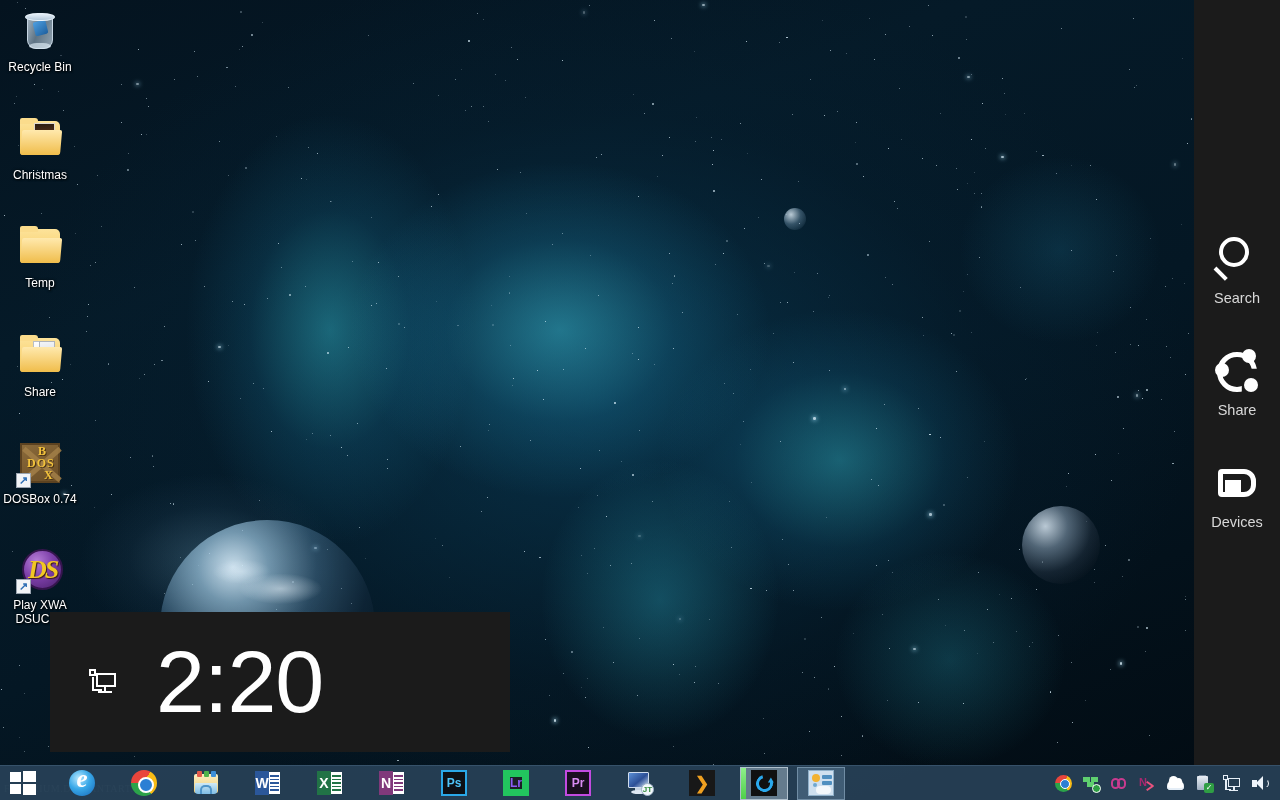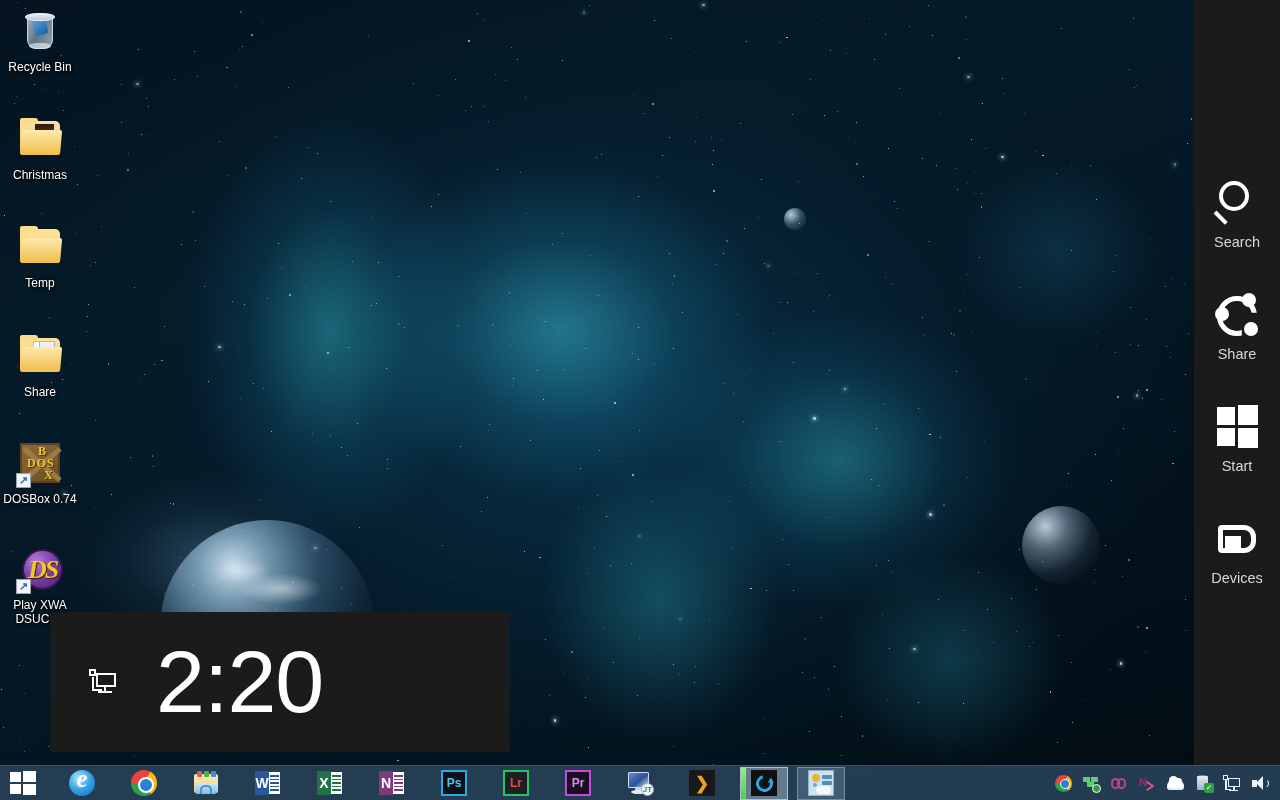--- a/index.html
+++ b/index.html
@@ -364,21 +364,21 @@
   .off.excel .pg i { background:#217346; }
   .off.onenote .sq { background:#80397b; }
   .off.onenote .pg i { background:#80397b; }
   
   .adobe {
     position:absolute; inset:0; background:#0d1116;
     display:flex; align-items:center; justify-content:center;
     font-size:12px; font-weight:bold; font-family:"Liberation Sans", sans-serif;
   }
   .adobe.ps { border:2px solid #2aa8e8; color:#4fc3f7; }
-  .adobe.lr { border:2px solid #22c55e; color:#ef4444; background:#1b2026; }
+  .adobe.lr { border:7px solid #22c55e; color:#8b5cf6; background:#1b2026; }
   .adobe.pr { border:2px solid #c24be0; color:#d98cf2; background:#1a0f20; }
   
   .rmt .mon {
     position:absolute; left:1px; top:2px; width:21px; height:16px;
     background:linear-gradient(140deg,#5b8fd4 0%, #2c4f96 55%, #cfe0f2 100%);
     border:1px solid #cfdced; border-radius:1px;
   }
   .rmt .std { position:absolute; left:8px; top:18px; width:7px; height:3px; background:#c6d3e2; }
   .rmt .bs  { position:absolute; left:4px; top:20px; width:15px; height:4px; background:#dfe9f4; border-radius:50%; }
   .rmt .bdg {
@@ -1084,29 +1084,20 @@
   <div class="charm">
     <div class="ci ch-share">
       <div class="arc"></div>
         <div class="d1"></div>
         <div class="d2"></div>
         <div class="d3"></div>
     </div>
     <div class="cl">Share</div>
   </div>
 
-  <div class="charm">
-    <div class="ci ch-start">
-      <div class="q q1"></div>
-        <div class="q q2"></div>
-        <div class="q q3"></div>
-        <div class="q q4"></div>
-    </div>
-    <div class="cl">Start</div>
-  </div>
 
   <div class="charm">
     <div class="ci ch-dev">
       <div class="outer">
           <div class="inner"></div>
         </div>
     </div>
     <div class="cl">Devices</div>
   </div>
 

